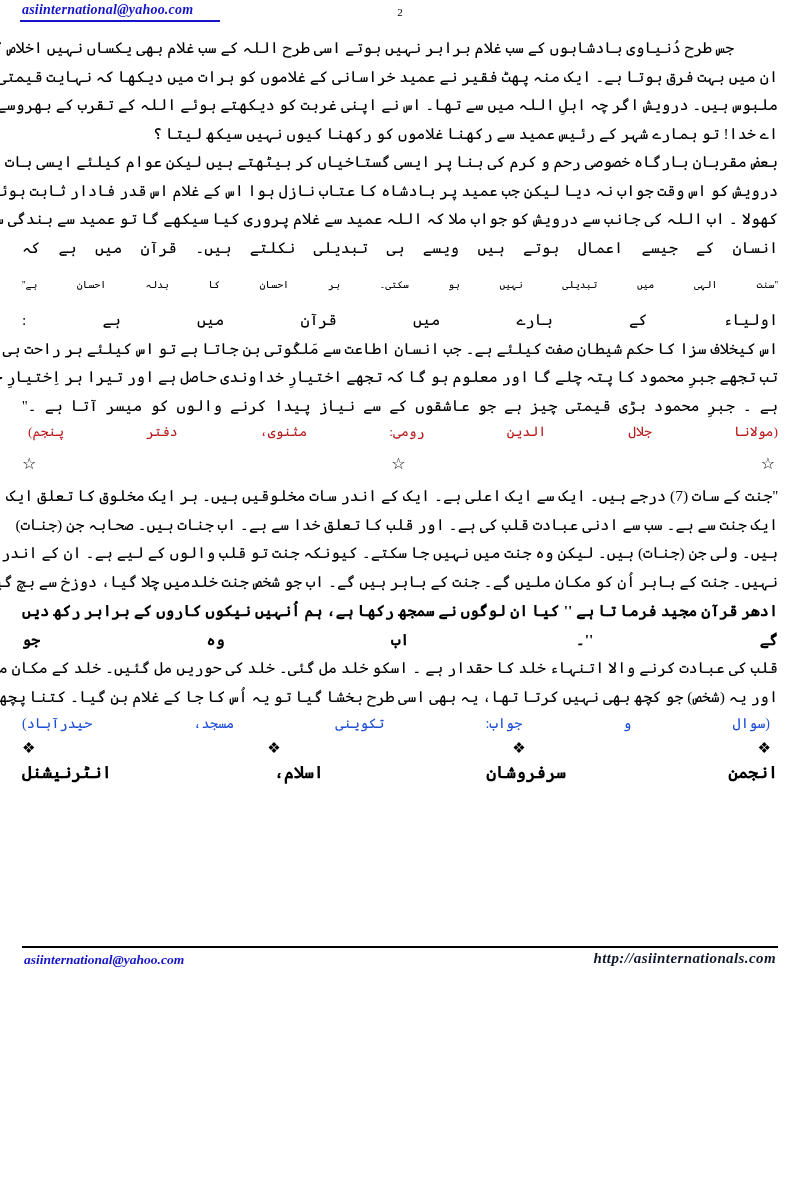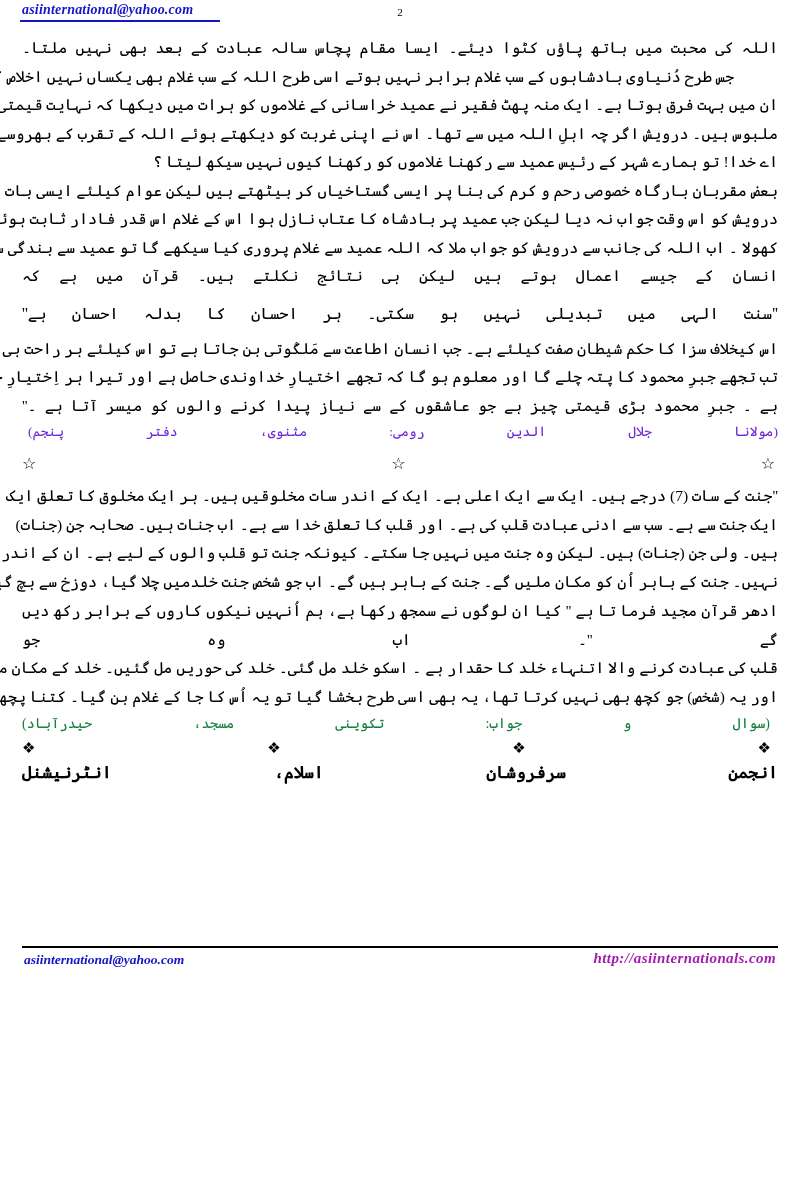--- a/index.html
+++ b/index.html
@@ -81,60 +81,60 @@
   }
   .line.justify {
     display: flex;
     justify-content: space-between;
   }
   .line.right  { text-align: right; }
   .line.indent { padding-right: 44px; }
 
   .quote {
     text-align: center;
-    font-size: 16px;
+    font-size: 10px;
     line-height: 34px;
     color: #000;
     padding: 6px 0 4px 0;
     direction: rtl;
   }
 
   .bold-head {
     text-align: center;
     font-weight: bold;
     font-size: 16.5px;
     line-height: 32px;
     color: #000;
     padding: 4px 0;
     direction: rtl;
   }
 
   .bold-line {
-    font-weight: normal;
+    font-weight: bold;
     font-size: 15.5px;
     line-height: 29px;
     color: #000;
     direction: rtl;
     text-align: justify;
   }
 
   .attribution {
     text-align: left;
     font-size: 13.5px;
     line-height: 24px;
-    color: #6d28d9;
+    color: #b91c1c;
     direction: rtl;
     padding-left: 6px;
   }
 
   .attribution-blue {
     text-align: left;
     font-size: 14px;
     line-height: 26px;
-    color: #15803d;
+    color: #1d4ed8;
     direction: rtl;
     padding-right: 8px;
   }
 
   .stars {
     text-align: center;
     font-size: 16px;
     letter-spacing: 3px;
     color: #000;
     line-height: 28px;
@@ -185,21 +185,21 @@
     color: #1414c8;
     font-style: italic;
     font-weight: bold;
     font-size: 13.5px;
     white-space: nowrap;
   }
   .footer-url {
     position: absolute;
     top: 10px;
     right: 24px;
-    color: #a21caf;
+    color: #0f172a;
     font-style: italic;
     font-weight: bold;
     font-size: 15px;
     white-space: nowrap;
     letter-spacing: 0.4px;
   }
 
   .block { margin: 0; padding: 0; }
 </style>
 </head>
@@ -208,40 +208,40 @@
 <div class="page">
 
   <div class="header">
     <div class="header-email">asiinternational@yahoo.com</div>
     <div class="header-rule"></div>
   </div>
   <div class="page-number">2</div>
 
   <div class="content">
 
-    <div class="line right">اللہ کی محبت میں ہاتھ پاؤں کٹوا دیئے۔ ایسا مقام پچاس سالہ عبادت کے بعد بھی نہیں ملتا۔</div>
 
     <div class="block">
       <div class="line justify indent">جس طرح دُنیاوی بادشاہوں کے سب غلام برابر نہیں ہوتے اسی طرح اللہ کے سب غلام بھی یکساں نہیں اخلاص کے اعتبار سے</div>
       <div class="line justify">ان میں بہت فرق ہوتا ہے۔ ایک منہ پھٹ فقیر نے عمید خراسانی کے غلاموں کو ہرات میں دیکھا کہ نہایت قیمتی لباس اور زیورات میں</div>
       <div class="line justify">ملبوس ہیں۔ درویش اگر چہ اہلِ اللہ میں سے تھا۔ اس نے اپنی غربت کو دیکھتے ہوئے اللہ کے تقرب کے بھروسے پر کہا:</div>
       <div class="line justify">اے خدا!   تو ہمارے شہر کے رئیس عمید سے رکھنا غلاموں کو رکھنا کیوں نہیں سیکھ لیتا ؟</div>
     </div>
 
     <div class="block">
       <div class="line justify">بعض مقربان بارگاہ خصوصی رحم و کرم کی بنا پر ایسی گستاخیاں کر بیٹھتے ہیں لیکن عوام کیلئے ایسی بات کرنا مناسب نہیں ہے۔ اللہ نے اس</div>
       <div class="line justify">درویش کو اس وقت جواب نہ دیا لیکن جب عمید پر بادشاہ کا عتاب نازل ہوا اس کے غلام اس قدر فادار ثابت ہوئے کہ عمید پر کوئی راز نہ</div>
       <div class="line justify">کھولا ۔ اب اللہ کی جانب سے درویش کو جواب ملا کہ اللہ عمید سے غلام پروری کیا سیکھے گا تو عمید سے بندگی سیکھ لے۔</div>
       <div class="line right">
-        <span class="u">انسان کے جیسے اعمال ہوتے ہیں لیکن ہی نتائج نکلتے ہیں</span><span>۔ قرآن میں ہے کہ</span>
+        <span class="u">انسان کے جیسے اعمال ہوتے ہیں ویسے ہی تبدیلی نکلتے ہیں</span><span>۔ قرآن میں ہے کہ</span>
       </div>
     </div>
 
     <div class="quote">''سنت الہی میں تبدیلی نہیں ہو سکتی۔ ہر احسان کا بدلہ احسان ہے''</div>
 
+    <div class="line right">اولیاء کے بارے میں قرآن میں ہے :</div>
 
 
     <div class="block">
       <div class="line justify">اس کیخلاف سزا کا حکم شیطان صفت کیلئے ہے۔ جب انسان اطاعت سے مَلکُوتی بن جاتا ہے تو اس کیلئے ہر راحت ہی ہے۔ اطاعت کر</div>
       <div class="line justify">تب تجھے   جبرِ  محمود   کا پتہ چلے گا اور معلوم ہو گا کہ تجھے اختیارِ خداوندی حاصل ہے اور تیرا ہر اِختیارِ خداوندی سے صادر ہوتا</div>
       <div class="line right">ہے ۔ جبرِ  محمود  بڑی قیمتی چیز ہے جو عاشقوں کے سے نیاز پیدا کرنے والوں کو میسر آتا ہے ۔''</div>
     </div>
 
     <div class="attribution">(مولانا جلال الدین رومی:  مثنوی، دفتر پنجم)</div>
 

